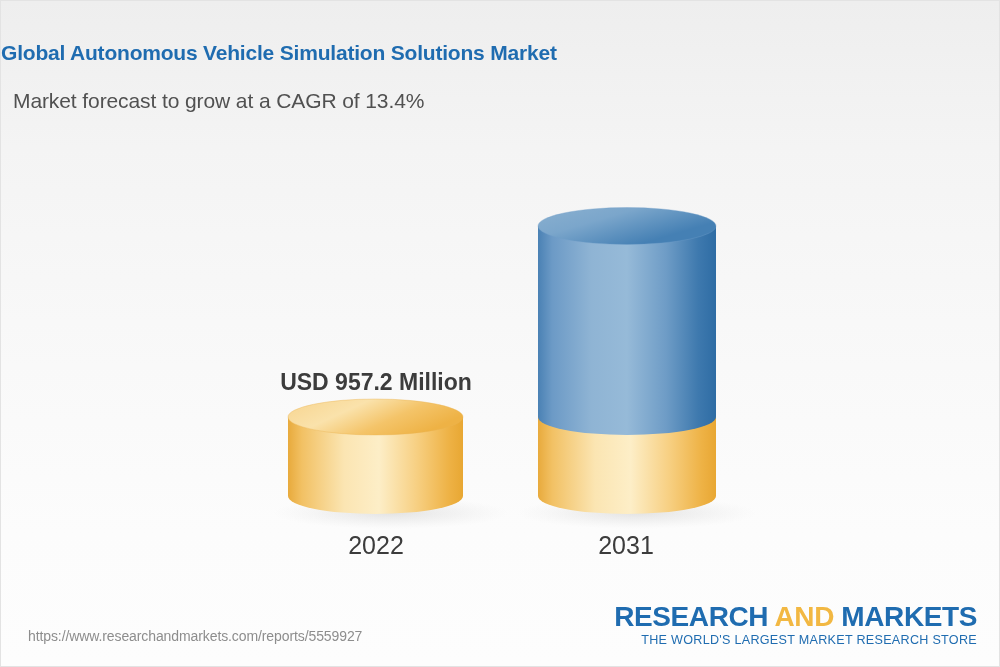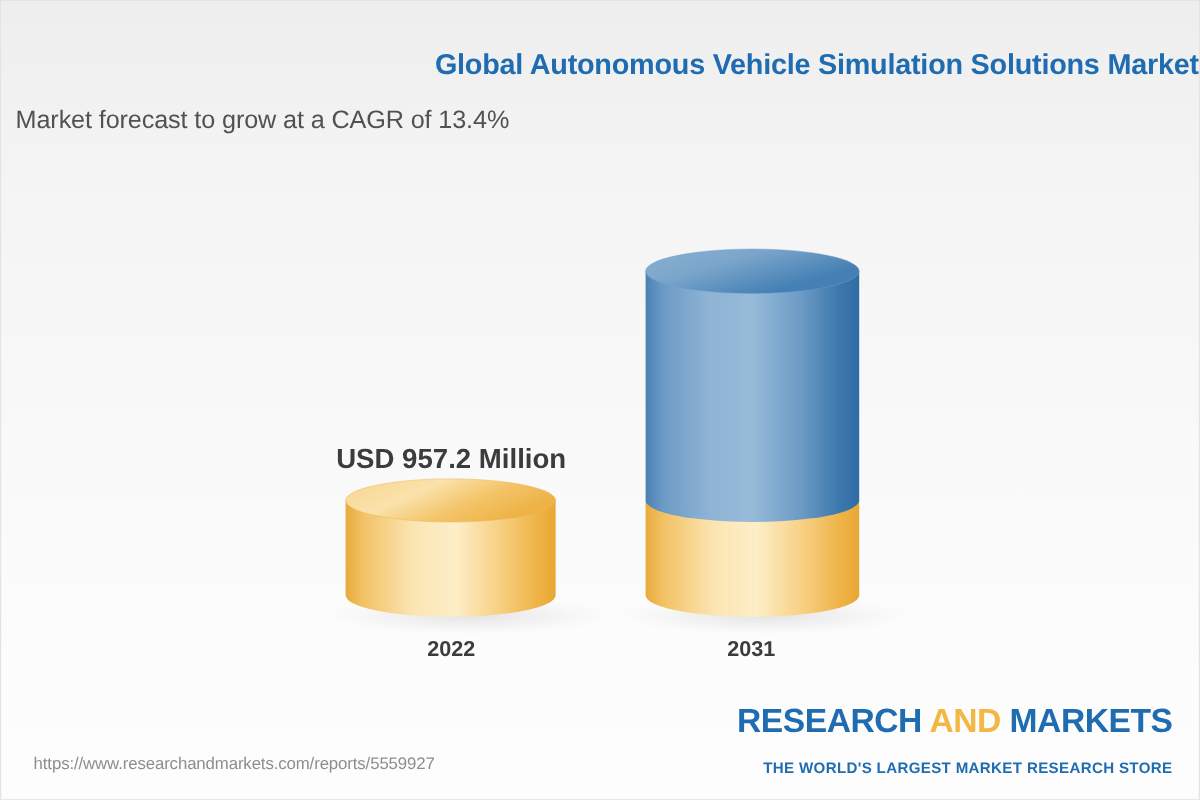--- a/index.html
+++ b/index.html
@@ -21,22 +21,22 @@
     background: linear-gradient(180deg, #eeeeee 0%, #f4f4f4 22%, #f9f9f9 55%, #fcfcfc 80%, #fdfdfd 100%);
     overflow: hidden;
   }
 
   
   .chart-title {
     position: absolute;
     left: 0;
     right: 0;
     top: 40px;
-    text-align: right;
-    font-size: 24px;
+    text-align: left;
+    font-size: 21px;
     font-weight: bold;
     color: #1f6cb0;
     letter-spacing: -0.2px;
   }
   .chart-subtitle {
     position: absolute;
     left: 0;
     right: 0;
     top: 88px;
     text-align: left;
@@ -62,22 +62,22 @@
     font-weight: bold;
     color: #3c3c3c;
     text-align: center;
     white-space: nowrap;
   }
   .value-label-2022 { left: 190px; top: 368px; width: 370px; }
   .value-label-2031 { left: 440px; top: 164px; width: 370px; }
 
   .cat-label {
     position: absolute;
-    font-size: 18px;
-    font-weight: bold;
+    font-size: 25px;
+    font-weight: normal;
     color: #3c3c3c;
     text-align: center;
     white-space: nowrap;
   }
   .cat-label-2022 { left: 190px; top: 530px; width: 370px; }
   .cat-label-2031 { left: 440px; top: 530px; width: 370px; }
 
   .cyl-svg {
     position: absolute;
     left: 0;
@@ -104,25 +104,25 @@
     font-size: 28px;
     font-weight: bold;
     letter-spacing: -0.4px;
     line-height: 1.04;
     color: #1f6cb0;
     white-space: nowrap;
   }
   .logo-and { color: #f2b843; }
   .logo-tag {
     font-size: 12.6px;
-    font-weight: bold;
+    font-weight: normal;
     color: #1f6cb0;
     letter-spacing: 0.28px;
     line-height: 1.2;
-    margin-top: 18px;
+    margin-top: 2px;
     white-space: nowrap;
   }
 </style>
 </head>
 <body>
 
 <div class="canvas">
 
   <div class="chart-title">Global Autonomous Vehicle Simulation Solutions Market</div>
   <div class="chart-subtitle">Market forecast to grow at a CAGR of 13.4%</div>

